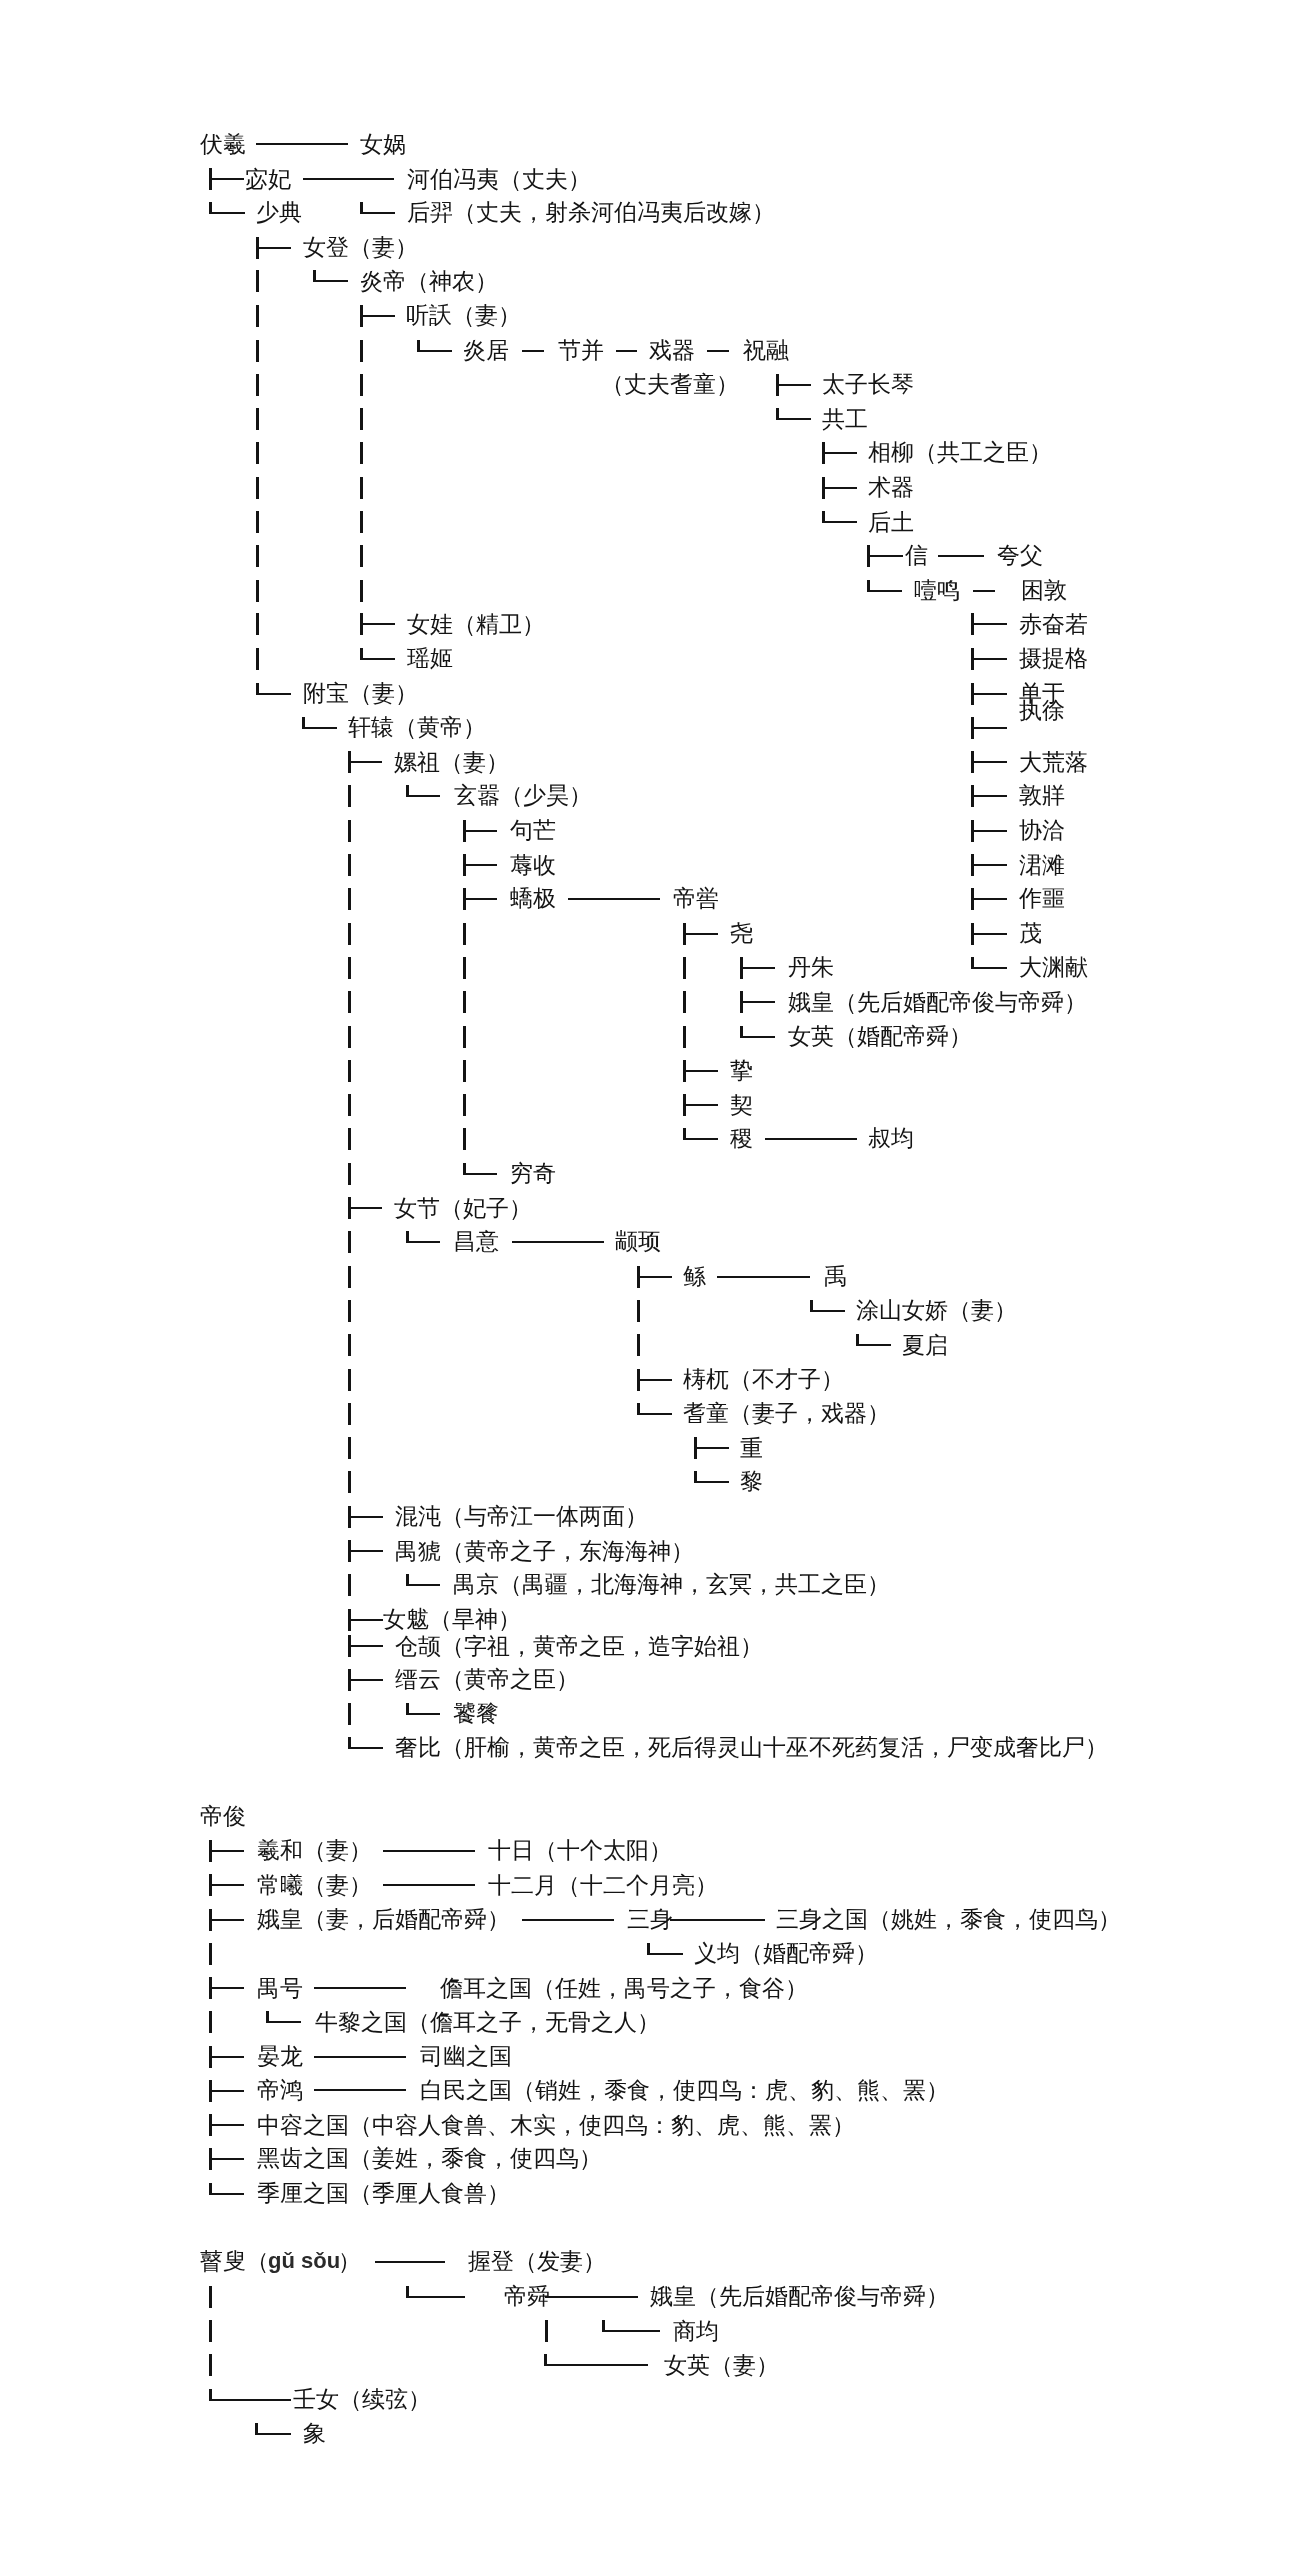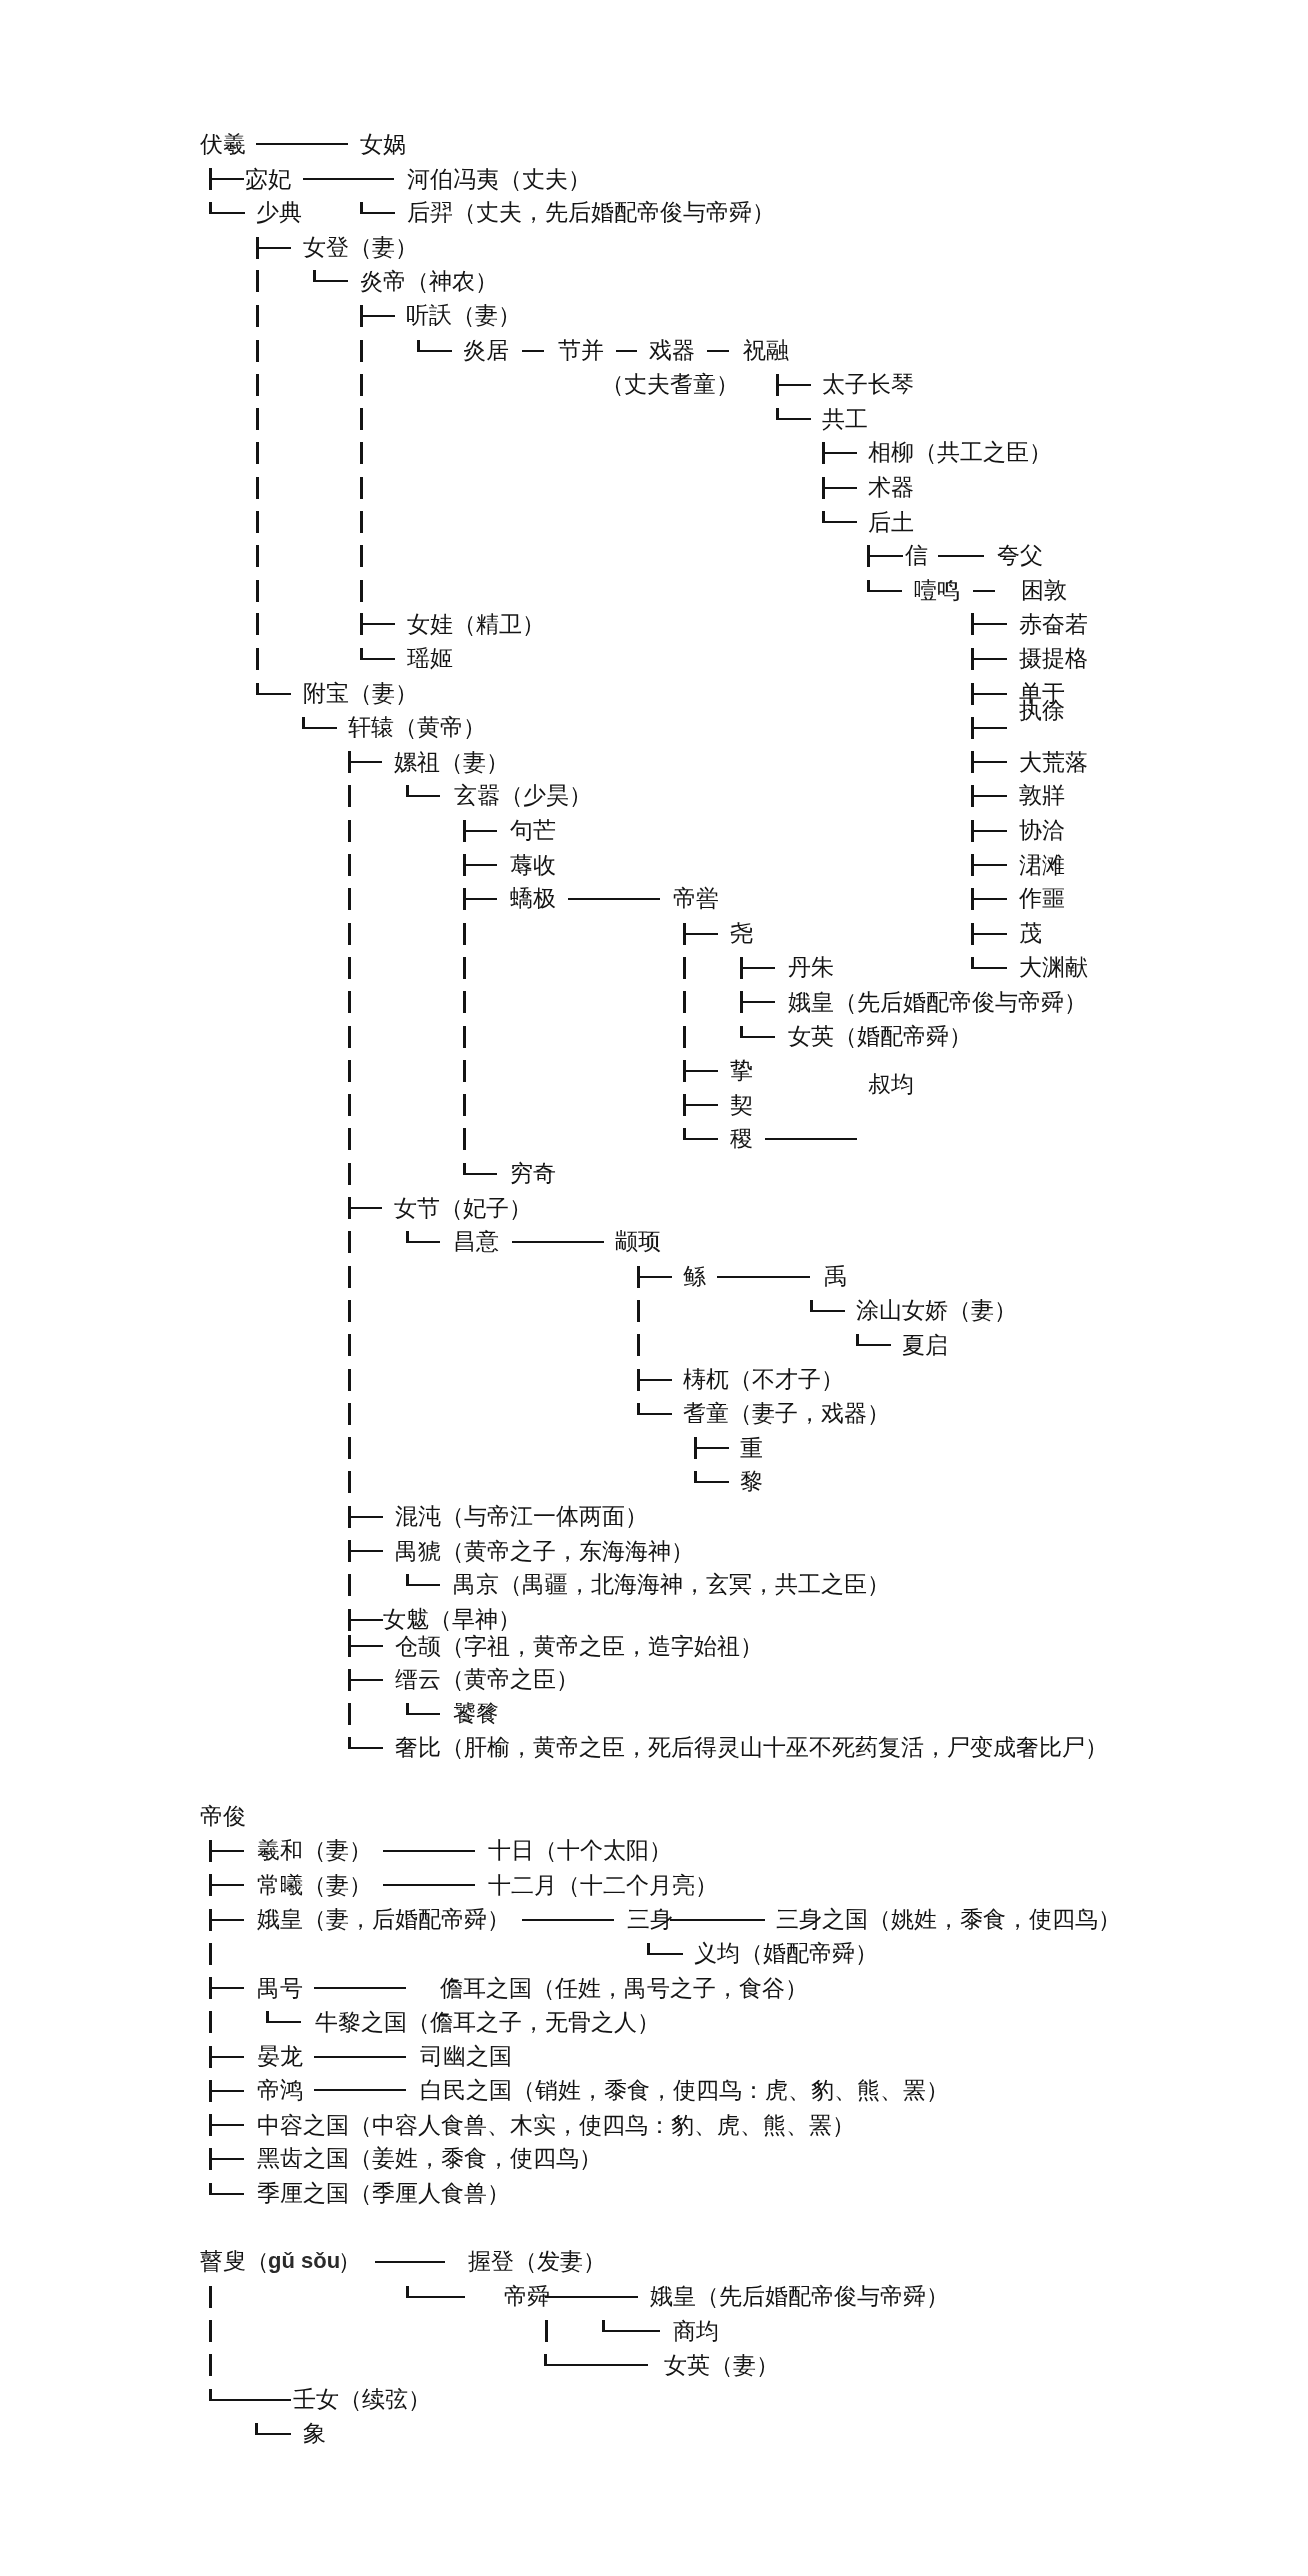--- a/index.html
+++ b/index.html
@@ -22,21 +22,21 @@
 
 <div id="canvas">
 
   <div>
 
     <span class="t" style="left:200px;top:132px">伏羲</span>
     <span class="t" style="left:360px;top:132px">女娲</span>
     <span class="t" style="left:245px;top:167px">宓妃</span>
     <span class="t" style="left:407px;top:167px">河伯冯夷（丈夫）</span>
     <span class="t" style="left:256px;top:200px">少典</span>
-    <span class="t" style="left:407px;top:200px">后羿（丈夫，先后婚配帝俊与帝舜）</span>
+    <span class="t" style="left:407px;top:200px">后羿（丈夫，射杀河伯冯夷后改嫁）</span>
     <span class="t" style="left:303px;top:235px">女登（妻）</span>
     <span class="t" style="left:360px;top:269px">炎帝（神农）</span>
     <span class="t" style="left:406px;top:303px">听訞（妻）</span>
     <span class="t" style="left:463px;top:338px">炎居</span>
     <span class="t" style="left:558px;top:338px">节并</span>
     <span class="t" style="left:649px;top:338px">戏器</span>
     <span class="t" style="left:743px;top:338px">祝融</span>
     <span class="t" style="left:601px;top:372px">（丈夫耆童）</span>
     <span class="t" style="left:822px;top:372px">太子长琴</span>
     <span class="t" style="left:822px;top:407px">共工</span>
@@ -70,21 +70,21 @@
     <span class="t" style="left:510px;top:853px">蓐收</span>
     <span class="t" style="left:510px;top:886px">蟜极</span>
     <span class="t" style="left:673px;top:886px">帝喾</span>
     <span class="t" style="left:730px;top:921px">尧</span>
     <span class="t" style="left:788px;top:955px">丹朱</span>
     <span class="t" style="left:788px;top:990px">娥皇（先后婚配帝俊与帝舜）</span>
     <span class="t" style="left:788px;top:1024px">女英（婚配帝舜）</span>
     <span class="t" style="left:730px;top:1058px">挚</span>
     <span class="t" style="left:730px;top:1093px">契</span>
     <span class="t" style="left:730px;top:1126px">稷</span>
-    <span class="t" style="left:868px;top:1072px">叔均</span>
+    <span class="t" style="left:868px;top:1126px">叔均</span>
     <span class="t" style="left:510px;top:1161px">穷奇</span>
     <span class="t" style="left:394px;top:1196px">女节（妃子）</span>
     <span class="t" style="left:453px;top:1229px">昌意</span>
     <span class="t" style="left:615px;top:1229px">颛顼</span>
     <span class="t" style="left:683px;top:1264px">鲧</span>
     <span class="t" style="left:824px;top:1264px">禹</span>
     <span class="t" style="left:856px;top:1298px">涂山女娇（妻）</span>
     <span class="t" style="left:902px;top:1333px">夏启</span>
     <span class="t" style="left:683px;top:1367px">梼杌（不才子）</span>
     <span class="t" style="left:683px;top:1401px">耆童（妻子，戏器）</span>

